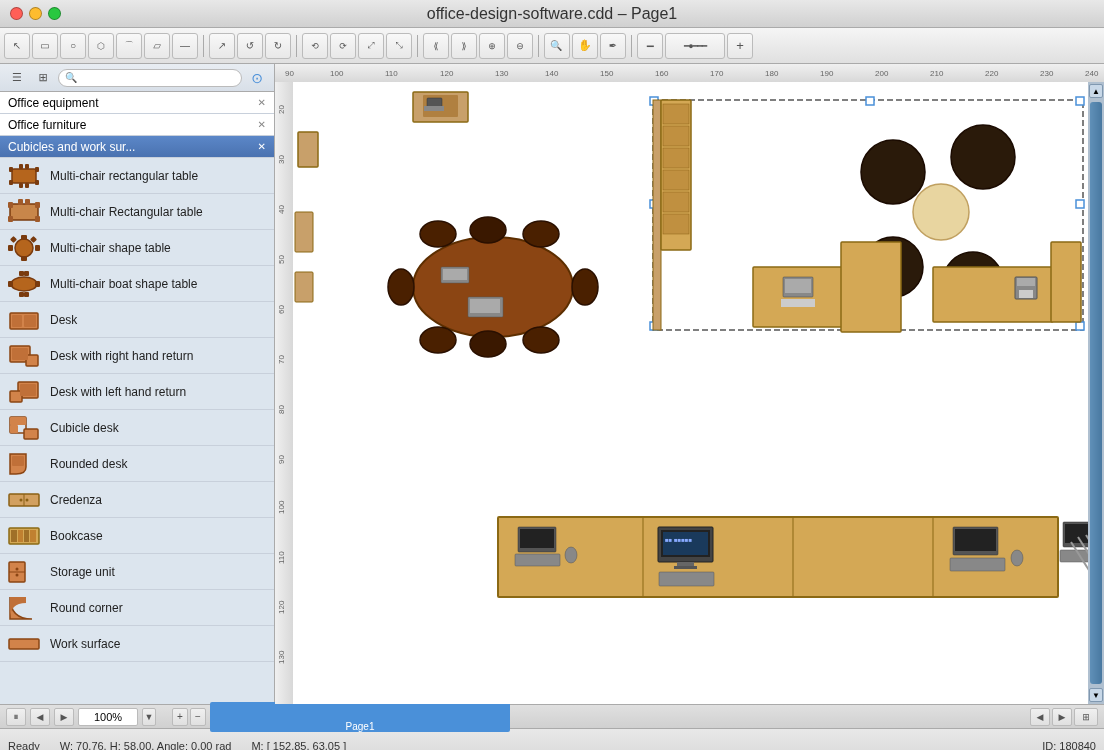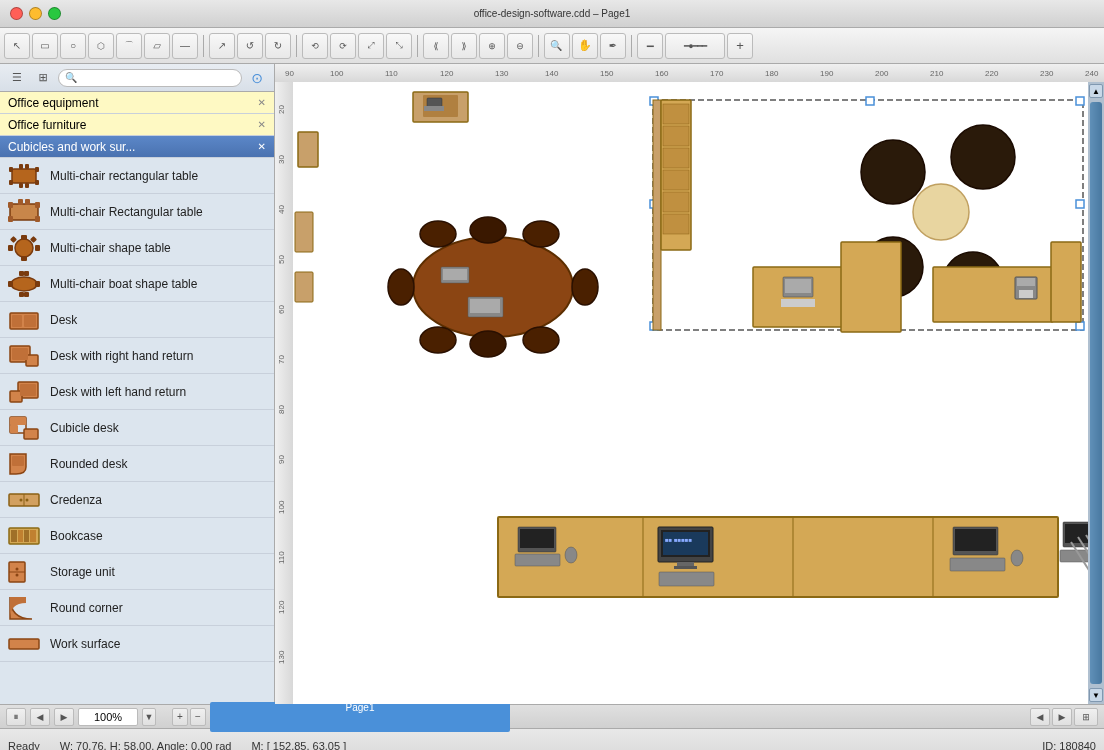--- a/index.html
+++ b/index.html
@@ -13,21 +13,21 @@
       align-items: center;
       justify-content: center;
       border-bottom: 1px solid #aaa;
       position: relative;
     }
     .titlebar-buttons { position: absolute; left: 10px; display: flex; gap: 6px; }
     .tb-btn { width: 13px; height: 13px; border-radius: 50%; border: 1px solid rgba(0,0,0,0.3); cursor: pointer; }
     .tb-close { background: #ff5f57; }
     .tb-min { background: #febc2e; }
     .tb-max { background: #28c840; }
-    .titlebar-title { font-size: 10px; color: #333; font-weight: 500; }
+    .titlebar-title { font-size: 16px; color: #333; font-weight: 500; }
 
     
     .toolbar {
       height: 36px;
       background: linear-gradient(to bottom, #f5f5f5, #e0e0e0);
       border-bottom: 1px solid #aaa;
       display: flex;
       align-items: center;
       padding: 0 4px;
       gap: 2px;
@@ -67,21 +67,21 @@
     }
     .panel-icon-btn {
       width: 22px; height: 22px;
       display: flex; align-items: center; justify-content: center;
       cursor: pointer;
       color: #555;
       font-size: 11px;
     }
 
     .panel-categories {
-      background: #fef9c3;
+      background: #ffffff;
     }
     .category-item {
       height: 22px;
       display: flex;
       align-items: center;
       justify-content: space-between;
       padding: 0 8px;
       cursor: pointer;
       font-size: 12px;
       border-bottom: 1px solid #c8d0db;
@@ -199,21 +199,21 @@
       border: 1px solid #bbb;
       border-radius: 2px;
       display: flex; align-items: center; justify-content: center;
       font-size: 11px;
     }
     .page-indicator {
       height: 30px;
       background: #4a90d9;
       border-radius: 2px;
       flex: 1;
-      display: flex; align-items: flex-start; justify-content: center;
+      display: flex; align-items: flex-end; justify-content: center;
     }
     .bottom-right-btns { display: flex; gap: 2px; margin-left: auto; }
   </style>
 </head>
 <body>
 
 <div class="titlebar">
   <div class="titlebar-buttons">
     <div class="tb-btn tb-close"></div>
     <div class="tb-btn tb-min"></div>

